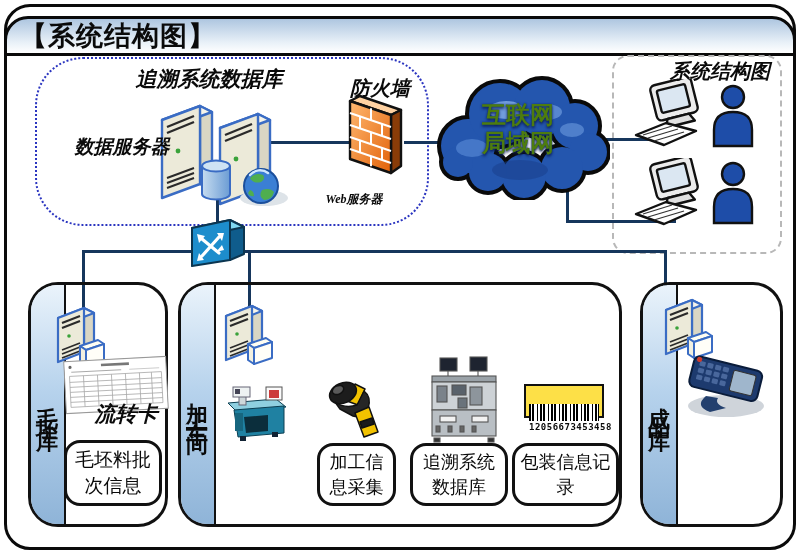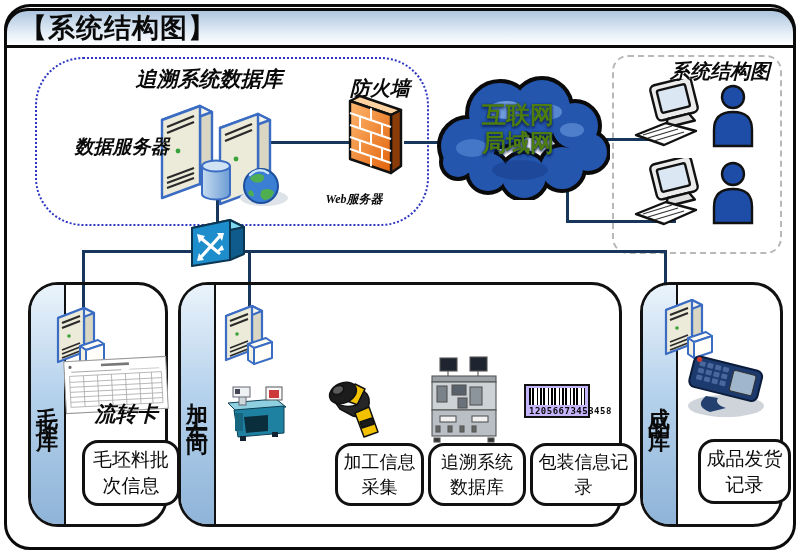--- a/index.html
+++ b/index.html
@@ -1,21 +1,21 @@
 <!DOCTYPE html>
 <html><head>
 <meta charset="utf-8">
 <style>
   html,body{margin:0;padding:0;background:#fff;}
   .screen{position:relative;width:800px;height:554px;background:#fff;overflow:hidden;
           font-family:"Liberation Serif","DejaVu Serif",serif;color:#0a0a0a;}
   .abs{position:absolute;}
   
   .frame{position:absolute;inset:4px;border:3px solid #0a0a0a;border-radius:26px;pointer-events:none;}
-  .titlebar{position:absolute;left:4px;top:8px;right:4px;height:40px;border:3px solid #0a0a0a;
+  .titlebar{position:absolute;left:4px;top:16px;right:4px;height:40px;border:3px solid #0a0a0a;
             border-radius:24px 24px 0 0;background:linear-gradient(#aec6e0,#e9f1f8 70%,#ffffff);
             display:flex;align-items:center;padding-left:13px;box-sizing:border-box;}
   .title{font-size:27px;font-weight:700;letter-spacing:1px;}
   
   .dotzone{left:35px;top:57px;width:390px;height:165px;border:2px dotted #2b35c0;border-radius:48px;}
   .mgmtzone{left:612px;top:55px;width:166px;height:195px;border:2px dashed #b8b8b8;border-radius:16px;}
   
   .wire{position:absolute;background:#16365c;}
   
   .lbl{position:absolute;text-align:center;font-weight:600;line-height:1.15;font-style:italic;}
@@ -24,25 +24,25 @@
             line-height:28px;text-shadow:0 2px 3px rgba(8,24,80,.85),0 0 2px #10307c;}
   
   .section{position:absolute;border:3px solid #111;border-radius:30px;background:transparent;box-sizing:border-box;}
   .strip{position:absolute;left:0;top:0;bottom:0;width:33px;border-right:2px solid #111;
          border-radius:26px 0 0 26px;background:linear-gradient(180deg,#eaf3fb 0%,#b6d2ec 45%,#8fb4d8 100%);}
   .vlabel{position:absolute;left:1px;top:50%;transform:translateY(-50%);width:30px;
           writing-mode:vertical-rl;text-orientation:upright;letter-spacing:10px;
           font-size:22px;font-weight:700;text-align:center;}
   .ibox{position:absolute;border:3px solid #111;border-radius:16px;background:#fff;
         display:flex;align-items:center;justify-content:center;text-align:center;
-        font-size:18px;line-height:1.35;padding:1px 3px;box-sizing:border-box;font-weight:500;margin-left:18px;}
+        font-size:18px;line-height:1.35;padding:1px 3px;box-sizing:border-box;font-weight:500;}
   .ibox.big{font-size:19px;}
   
-  .barcode{left:524px;top:384px;width:66px;height:34px;border:2px solid #111;background:#c4b5fd;
-           box-sizing:border-box;padding:2px 3px 1px;}
+  .barcode{left:524px;top:384px;width:80px;height:34px;border:2px solid #111;background:#fde047;
+           box-sizing:border-box;padding:18px 3px 1px;}
   .bars{height:17px;background:repeating-linear-gradient(90deg,#000 0 2px,#fff 2px 3px,#000 3px 5px,#fff 5px 8px,#000 8px 9px,#fff 9px 11px);}
   .barnum{font-family:"DejaVu Sans Mono",monospace;font-size:9px;font-weight:700;text-align:center;letter-spacing:.5px;line-height:12px;}
   .doc{transform:rotate(-3deg);}
   svg{display:block;}
 </style>
 </head>
 <body>
 
 <div class="screen">
 
@@ -339,21 +339,21 @@
       <rect x="6" y="82" width="6" height="4" fill="#333"></rect>
         <rect x="60" y="82" width="6" height="4" fill="#333"></rect>
     </g>
   </svg>
 
   <div class="abs barcode">
     <div class="bars"></div>
     <div class="barnum">12056673453458</div>
   </div>
 
-  <div class="ibox" style="left:317px;top:443px;width:89px;height:63px">加工信息采集</div>
+  <div class="ibox" style="left:317px;top:443px;width:79px;height:63px">加工信息采集</div>
   <div class="ibox" style="left:410px;top:443px;width:98px;height:63px">追溯系统数据库</div>
   <div class="ibox" style="left:512px;top:443px;width:107px;height:63px">包装信息记录</div>
 
   <div class="section" style="left:640px;top:282px;width:143px;height:245px">
     <div class="strip">
       <div class="vlabel">成品库</div>
     </div>
   </div>
   <svg class="abs" style="left:662px;top:296px" width="58" height="66" viewBox="0 0 58 66">
       <use href="#pc-tower" xlink:href="#pc-tower"></use>
@@ -376,15 +376,14 @@
         <rect x="12" y="34" width="6" height="5" rx="1"></rect>
           <rect x="20" y="34" width="6" height="5" rx="1"></rect>
           <rect x="28" y="34" width="6" height="5" rx="1"></rect>
           <rect x="36" y="34" width="6" height="5" rx="1"></rect>
       </g>
       <circle cx="11" cy="19" r="2.6" fill="#d03a2a"></circle>
     </g>
     <path d="M22,48 Q10,58 26,64 L42,60 Q30,56 34,50 Z" fill="#23406e"></path>
   </svg>
 
-  <div class="ibox big" style="left:680px;top:439px;width:93px;height:65px">成品发货记录</div>
 
 </div>
 
 </body></html>

